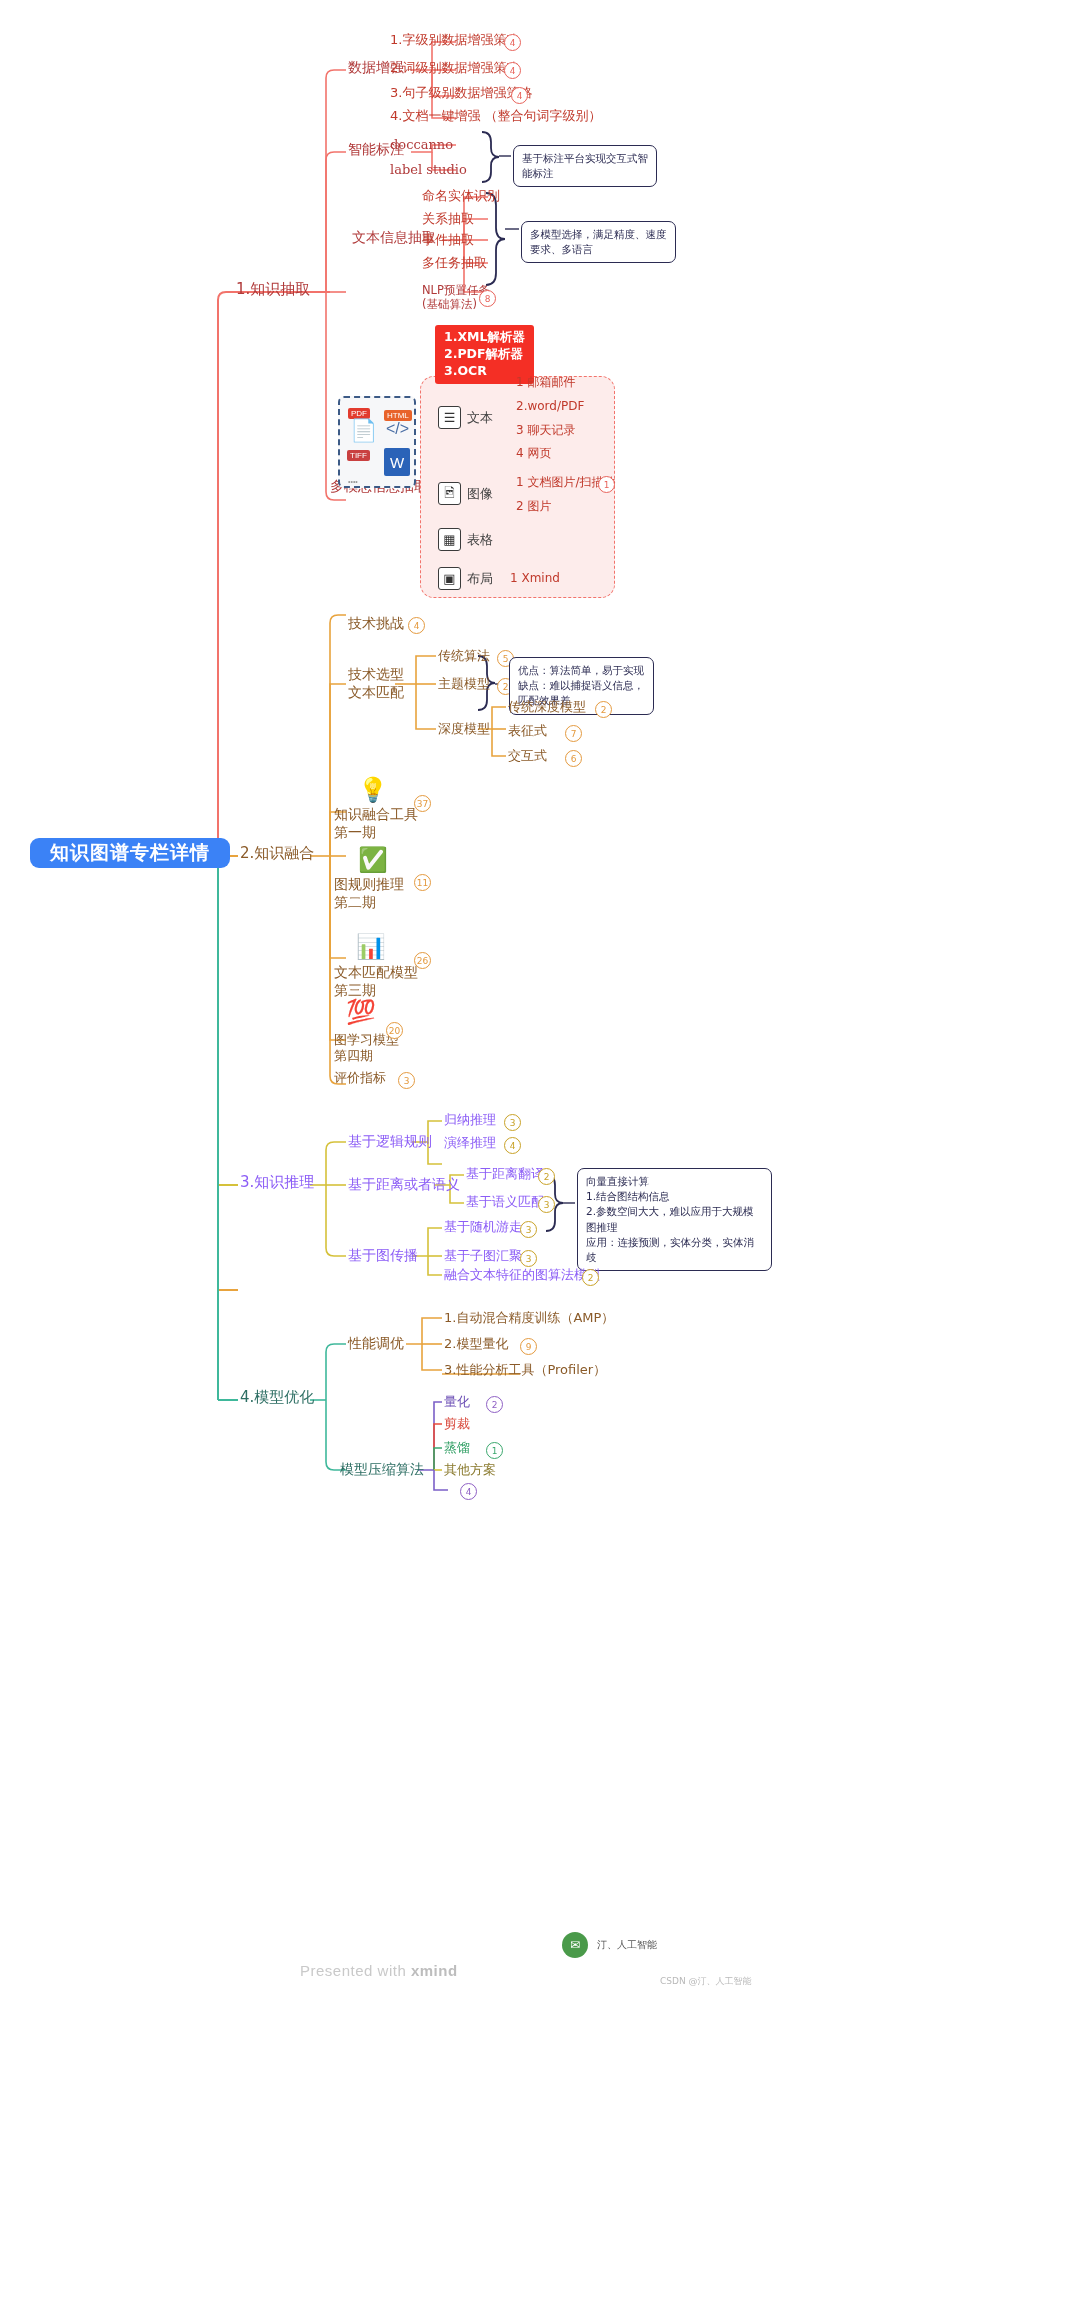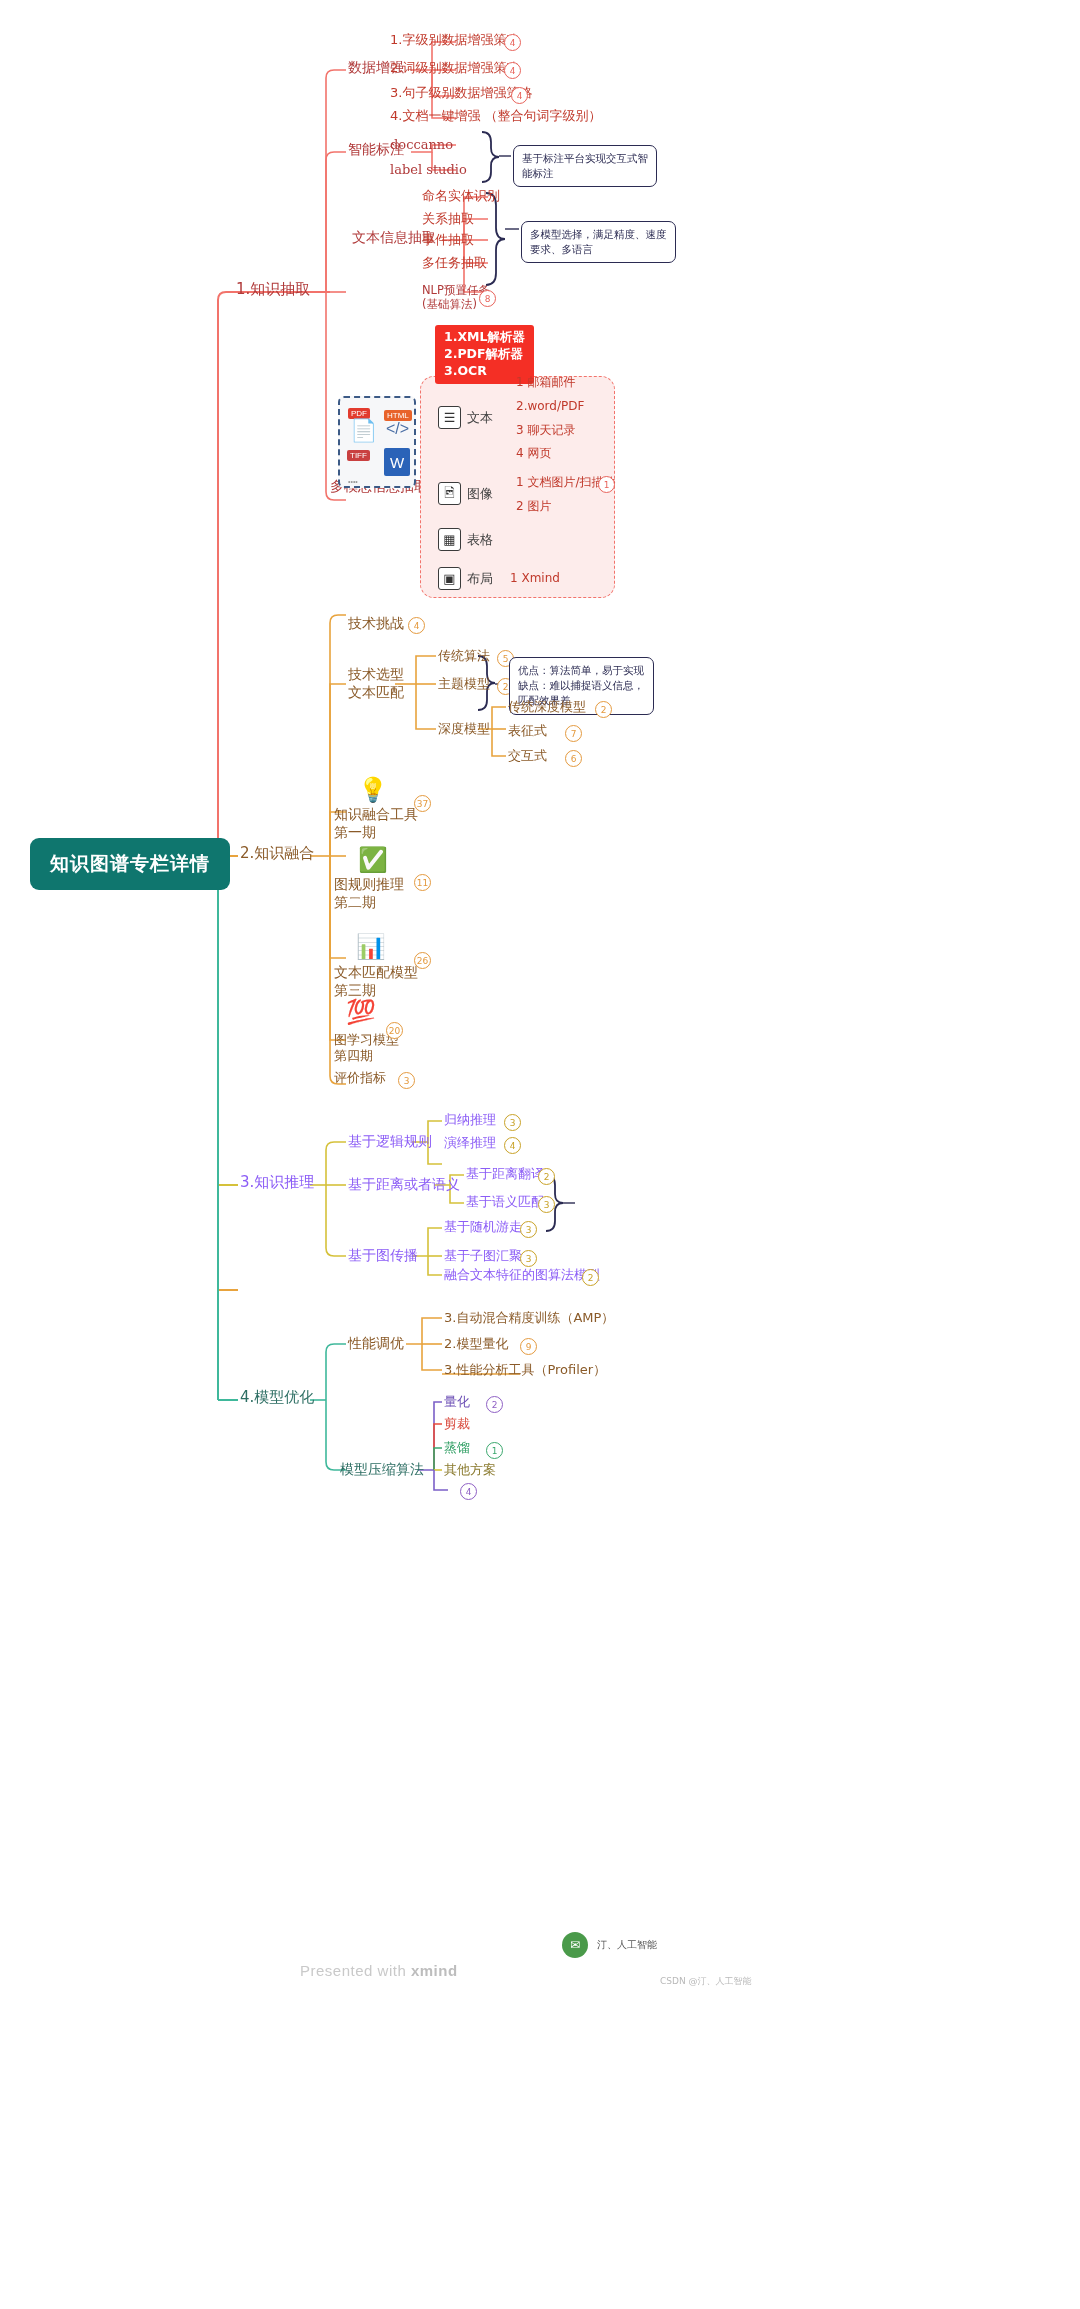--- a/index.html
+++ b/index.html
@@ -17,25 +17,25 @@
   .node {
     position:absolute;
     white-space:nowrap;
     line-height:1.25;
   }
   .cn  { font-family:"DejaVu Sans","Liberation Sans",sans-serif; }
   .serif { font-family:"DejaVu Serif","Liberation Serif",serif; }
 
   
   .root {
-    background:#0f766e;
+    background:#3b82f6;
     color:#ffffff;
     font-size:19px;
     font-weight:bold;
-    padding:14px 20px;
+    padding:3px 20px;
     border-radius:9px;
     letter-spacing:1px;
   }
 
   
   .lvl1 { font-size:15px; }
   .lvl2 { font-size:14px; }
   .lvl3 { font-size:13px; }
   .lvl4 { font-size:12px; }
 
@@ -412,31 +412,35 @@
 <div class="node cn lvl3 c-olive" style="left:444px; top:1112px;">归纳推理</div>
 <div class="badge olive" style="left:504px; top:1114px;">3</div>
 <div class="node cn lvl3 c-olive" style="left:444px; top:1135px;">演绎推理</div>
 <div class="badge olive" style="left:504px; top:1137px;">4</div>
 
 <div class="node cn lvl2 c-olive" style="left:348px; top:1176px;">基于距离或者语义</div>
 <div class="node cn lvl3 c-olive" style="left:466px; top:1166px;">基于距离翻译</div>
 <div class="badge olive" style="left:538px; top:1168px;">2</div>
 <div class="node cn lvl3 c-olive" style="left:466px; top:1194px;">基于语义匹配</div>
 <div class="badge olive" style="left:538px; top:1196px;">3</div>
+<div class="note" style="left:577px; top:1168px; width:195px;">向量直接计算
+1.结合图结构信息
+2.参数空间大大，难以应用于大规模图推理
+应用：连接预测，实体分类，实体消歧</div>
 
 <div class="node cn lvl2 c-olive" style="left:348px; top:1247px;">基于图传播</div>
 <div class="node cn lvl3 c-olive" style="left:444px; top:1219px;">基于随机游走</div>
 <div class="badge olive" style="left:520px; top:1221px;">3</div>
 <div class="node cn lvl3 c-olive" style="left:444px; top:1248px;">基于子图汇聚</div>
 <div class="badge olive" style="left:520px; top:1250px;">3</div>
 <div class="node cn lvl3 c-olive" style="left:444px; top:1267px;">融合文本特征的图算法模型</div>
 <div class="badge olive" style="left:582px; top:1269px;">2</div>
 
 <div class="node cn lvl2 c-orange" style="left:348px; top:1335px;">性能调优</div>
-<div class="node cn lvl3 c-orange" style="left:444px; top:1310px;">3.自动混合精度训练（AMP）</div>
+<div class="node cn lvl3 c-orange" style="left:444px; top:1310px;">1.自动混合精度训练（AMP）</div>
 <div class="node cn lvl3 c-orange" style="left:444px; top:1336px;">2.模型量化</div>
 <div class="badge orange" style="left:520px; top:1338px;">9</div>
 <div class="node cn lvl3 c-orange" style="left:444px; top:1362px;">3.性能分析工具（Profiler）</div>
 
 <div class="node cn lvl2 c-teal" style="left:340px; top:1461px;">模型压缩算法</div>
 <div class="node cn lvl3" style="left:444px; top:1394px; color:#6c4fb5;">量化</div>
 <div class="badge purple" style="left:486px; top:1396px;">2</div>
 <div class="node cn lvl3" style="left:444px; top:1416px; color:#d94a3d;">剪裁</div>
 <div class="node cn lvl3" style="left:444px; top:1440px; color:#2f9e63;">蒸馏</div>
 <div class="badge green" style="left:486px; top:1442px;">1</div>

